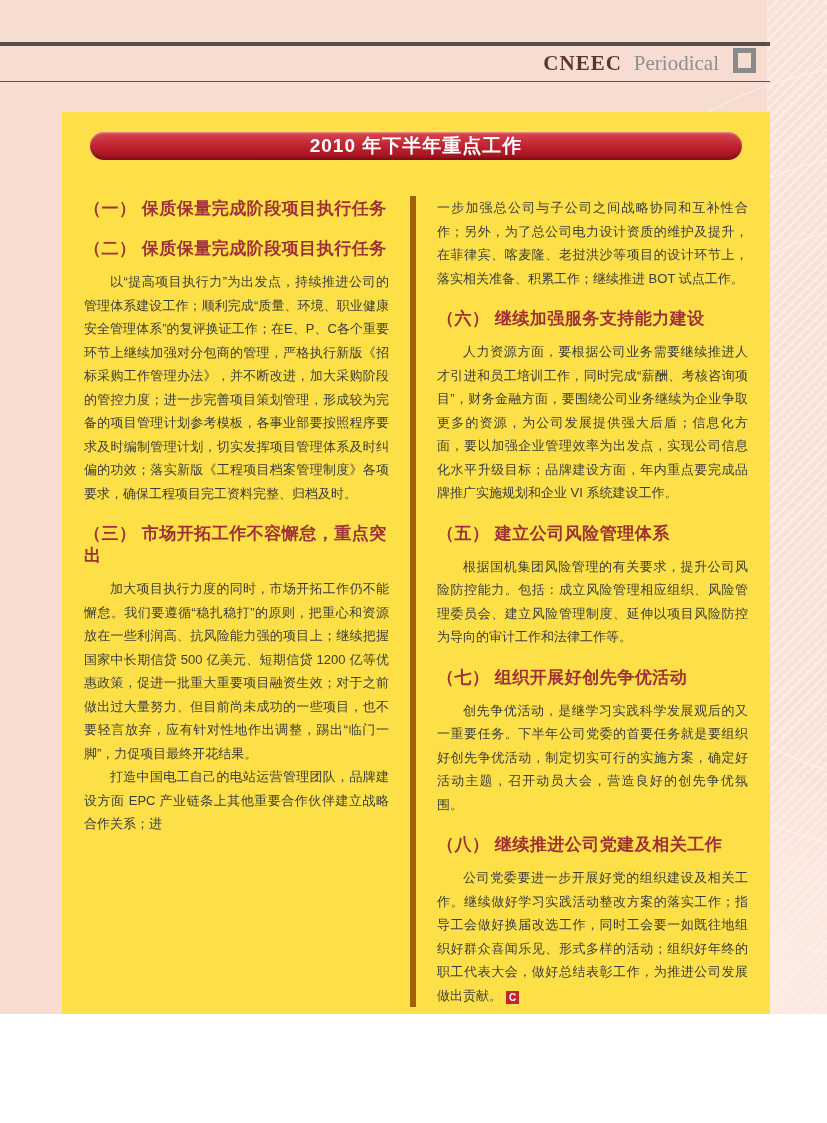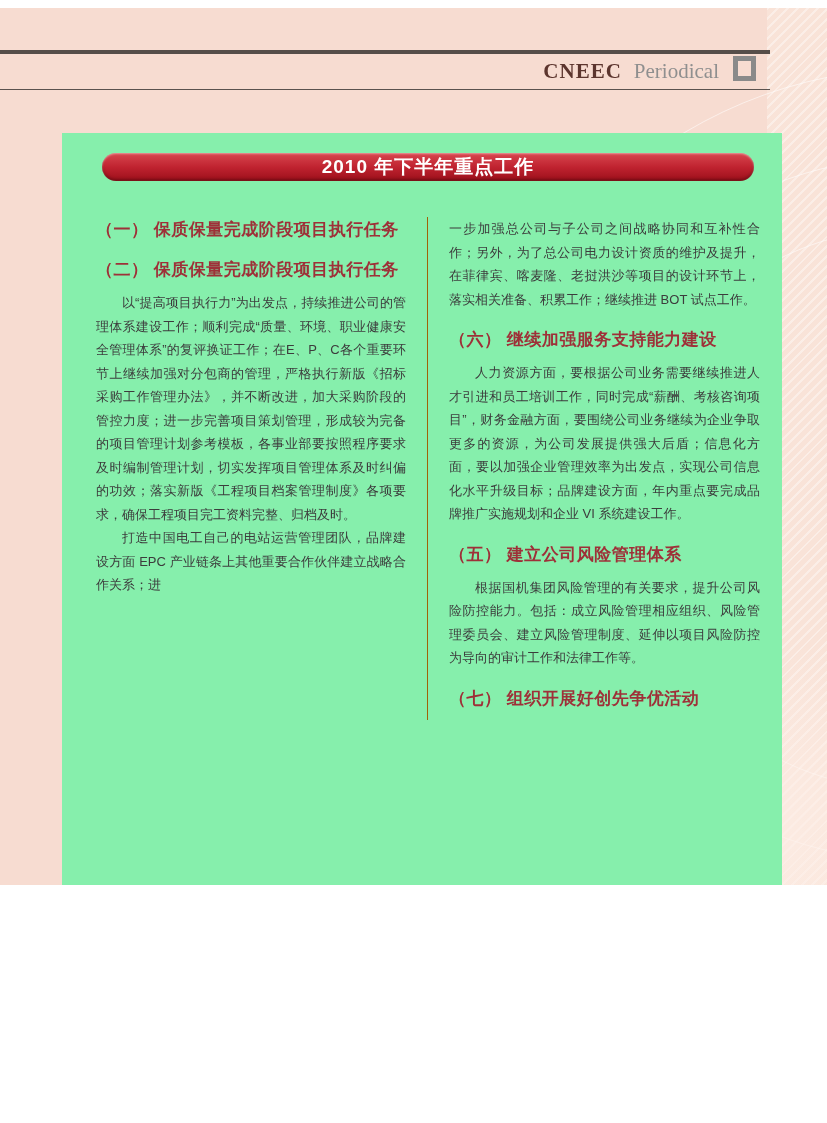--- a/index.html
+++ b/index.html
@@ -2,22 +2,22 @@
 <html><head>
 <meta charset="utf-8">
 <style>
   html,body{margin:0;padding:0;}
   body{
     width:827px;height:1123px;
     font-family:"Liberation Sans","DejaVu Sans",sans-serif;
     background:#ffffff;
   }
   .page{
-    position:relative;width:827px;height:877px;
-    background:#f7dcd1;overflow:hidden;margin-top:8px;
+    position:relative;width:827px;height:1014px;
+    background:#f7dcd1;overflow:hidden;
   }
   
   .side-strip{
     position:absolute;top:0;right:0;width:60px;height:100%;
     background-color:#f9e3d8;
     background-image:repeating-linear-gradient(135deg,
       rgba(255,255,255,.38) 0 2px, rgba(255,255,255,0) 2px 7px);
   }
   .arc{position:absolute;border:1px solid rgba(255,255,255,.55);border-radius:50%;pointer-events:none;}
   .arc1{width:700px;height:700px;right:-430px;top:150px;}
@@ -39,33 +39,33 @@
   }
   .brand{color:#5c352e;font-weight:bold;font-size:21px;letter-spacing:1px;}
   .brand-suffix{color:#8f8f8f;font-size:21px;margin-left:8px;}
   .logo-square{
     display:inline-block;width:13px;height:15px;
     border:5px solid #8a8a8a;margin-left:10px;vertical-align:-3px;
     background:transparent;
   }
   
   .card{
-    position:absolute;left:62px;top:125px;width:708px;height:932px;
-    background:#86efac;overflow:hidden;padding-left:12px;
+    position:absolute;left:62px;top:112px;width:708px;height:932px;
+    background:#fde047;overflow:hidden;
   }
   .banner{
     margin:20px 28px 0;height:28px;border-radius:14px;
     background:linear-gradient(180deg,#d8474f 0%,#c02330 50%,#9c0f1a 100%);
     box-shadow:inset 0 1px 2px rgba(255,255,255,.45), inset 0 -2px 3px rgba(0,0,0,.28);
     color:#ffffff;text-align:center;font-weight:bold;
     font-size:19px;line-height:28px;letter-spacing:1px;
   }
   .columns{display:flex;padding:36px 22px 0;box-sizing:border-box;}
   .col{width:50%;box-sizing:border-box;}
-  .col-left{padding-right:21px;border-right:1px solid #a16207;}
+  .col-left{padding-right:21px;border-right:6px solid #a16207;}
   .col-right{padding-left:21px;}
   .sec-title{
     color:#9e3038;font-size:17px;font-weight:bold;
     margin:18px 0 10px;letter-spacing:.5px;line-height:22px;
   }
   .col-left .sec:first-child .sec-title{margin-top:2px;}
   .body{
     color:#3c3c3c;font-size:13px;line-height:23.5px;
     text-align:justify;text-indent:2em;margin:0;
   }
@@ -111,36 +111,45 @@
 
       <div class="col col-left">
         <div class="sec">
           <h3 class="sec-title">（一） 保质保量完成阶段项目执行任务</h3>
         </div>
         <div class="sec">
           <h3 class="sec-title">（二） 保质保量完成阶段项目执行任务</h3>
           <p class="body">以“提高项目执行力”为出发点，持续推进公司的管理体系建设工作；顺利完成“质量、环境、职业健康安全管理体系”的复评换证工作；在E、P、C各个重要环节上继续加强对分包商的管理，严格执行新版《招标采购工作管理办法》，并不断改进，加大采购阶段的管控力度；进一步完善项目策划管理，形成较为完备的项目管理计划参考模板，各事业部要按照程序要求及时编制管理计划，切实发挥项目管理体系及时纠偏的功效；落实新版《工程项目档案管理制度》各项要求，确保工程项目完工资料完整、归档及时。</p>
         </div>
         <div class="sec">
+          <h3 class="sec-title">（三） 市场开拓工作不容懈怠，重点突出</h3>
+          <p class="body">加大项目执行力度的同时，市场开拓工作仍不能懈怠。我们要遵循“稳扎稳打”的原则，把重心和资源放在一些利润高、抗风险能力强的项目上；继续把握国家中长期信贷 500 亿美元、短期信贷 1200 亿等优惠政策，促进一批重大重要项目融资生效；对于之前做出过大量努力、但目前尚未成功的一些项目，也不要轻言放弃，应有针对性地作出调整，踢出“临门一脚”，力促项目最终开花结果。</p>
+        </div>
+        <div class="sec">
           <p class="body">打造中国电工自己的电站运营管理团队，品牌建设方面 EPC 产业链条上其他重要合作伙伴建立战略合作关系；进</p>
         </div>
       </div>
 
       <div class="col col-right">
         <p class="body no-indent">一步加强总公司与子公司之间战略协同和互补性合作；另外，为了总公司电力设计资质的维护及提升，在菲律宾、喀麦隆、老挝洪沙等项目的设计环节上，落实相关准备、积累工作；继续推进 BOT 试点工作。</p>
         <div class="sec">
           <h3 class="sec-title">（六） 继续加强服务支持能力建设</h3>
           <p class="body">人力资源方面，要根据公司业务需要继续推进人才引进和员工培训工作，同时完成“薪酬、考核咨询项目”，财务金融方面，要围绕公司业务继续为企业争取更多的资源，为公司发展提供强大后盾；信息化方面，要以加强企业管理效率为出发点，实现公司信息化水平升级目标；品牌建设方面，年内重点要完成品牌推广实施规划和企业 VI 系统建设工作。</p>
         </div>
         <div class="sec">
           <h3 class="sec-title">（五） 建立公司风险管理体系</h3>
           <p class="body">根据国机集团风险管理的有关要求，提升公司风险防控能力。包括：成立风险管理相应组织、风险管理委员会、建立风险管理制度、延伸以项目风险防控为导向的审计工作和法律工作等。</p>
         </div>
         <div class="sec">
           <h3 class="sec-title">（七） 组织开展好创先争优活动</h3>
+          <p class="body">创先争优活动，是继学习实践科学发展观后的又一重要任务。下半年公司党委的首要任务就是要组织好创先争优活动，制定切实可行的实施方案，确定好活动主题，召开动员大会，营造良好的创先争优氛围。</p>
+        </div>
+        <div class="sec">
+          <h3 class="sec-title">（八） 继续推进公司党建及相关工作</h3>
+          <p class="body"><span>公司党委要进一步开展好党的组织建设及相关工作。继续做好学习实践活动整改方案的落实工作；指导工会做好换届改选工作，同时工会要一如既往地组织好群众喜闻乐见、形式多样的活动；组织好年终的职工代表大会，做好总结表彰工作，为推进公司发展做出贡献。</span><span class="end-mark">C</span></p>
         </div>
       </div>
 
     </div>
   </div>
 
   <div class="footer">
     <span class="editor-note">（责任编辑：赵鹏飞）</span>
     <span class="page-num">7</span>
   </div>

